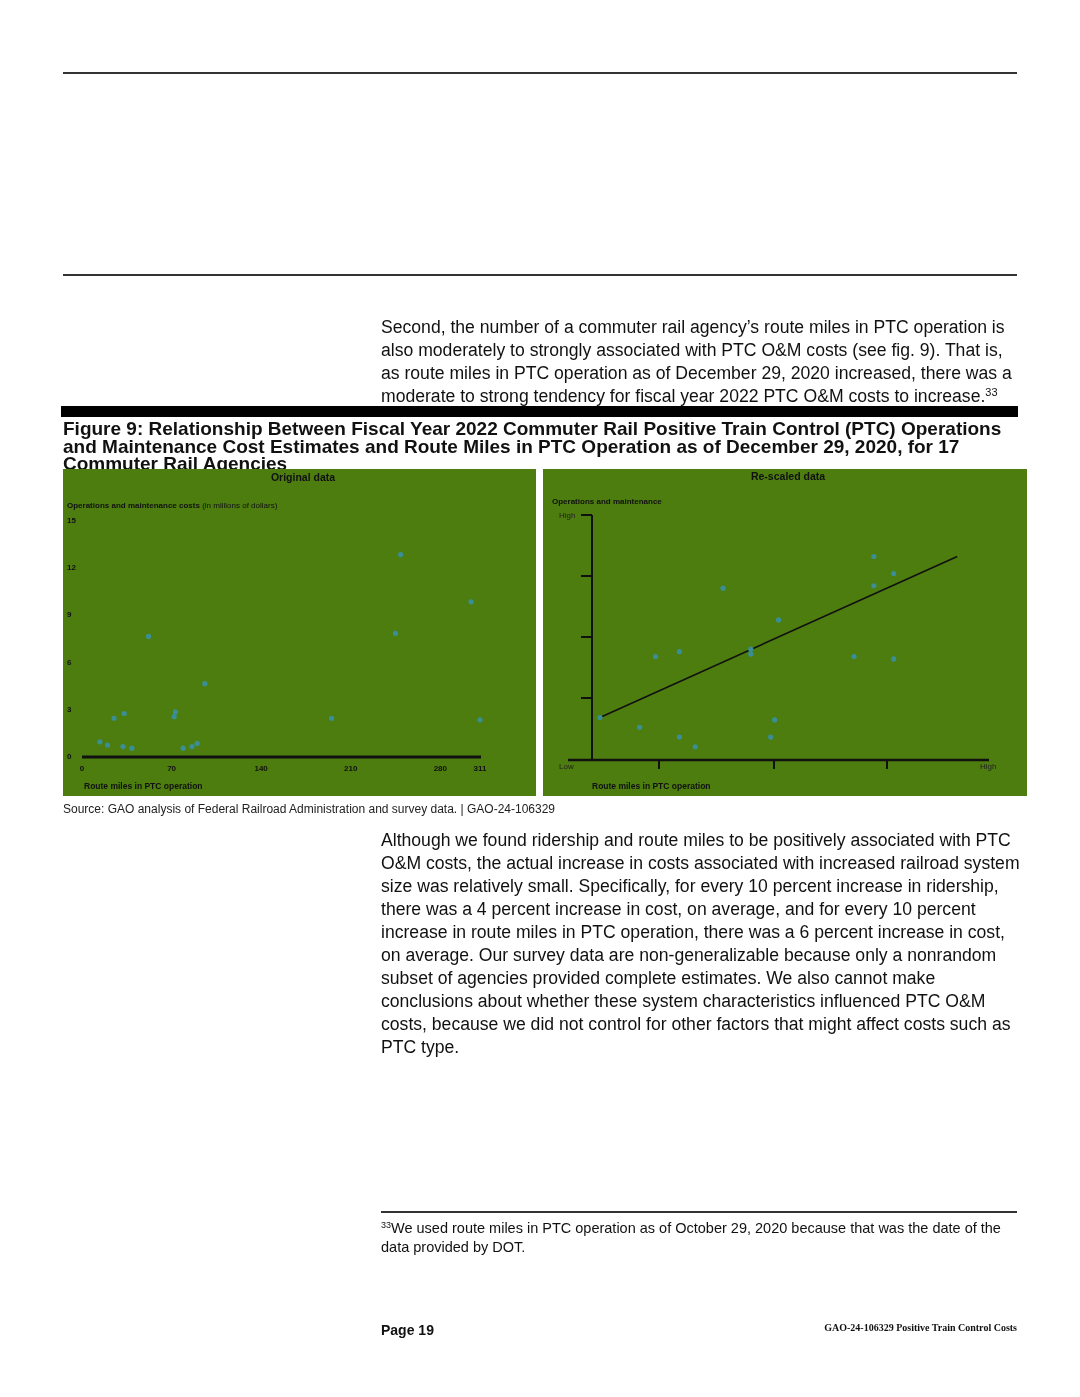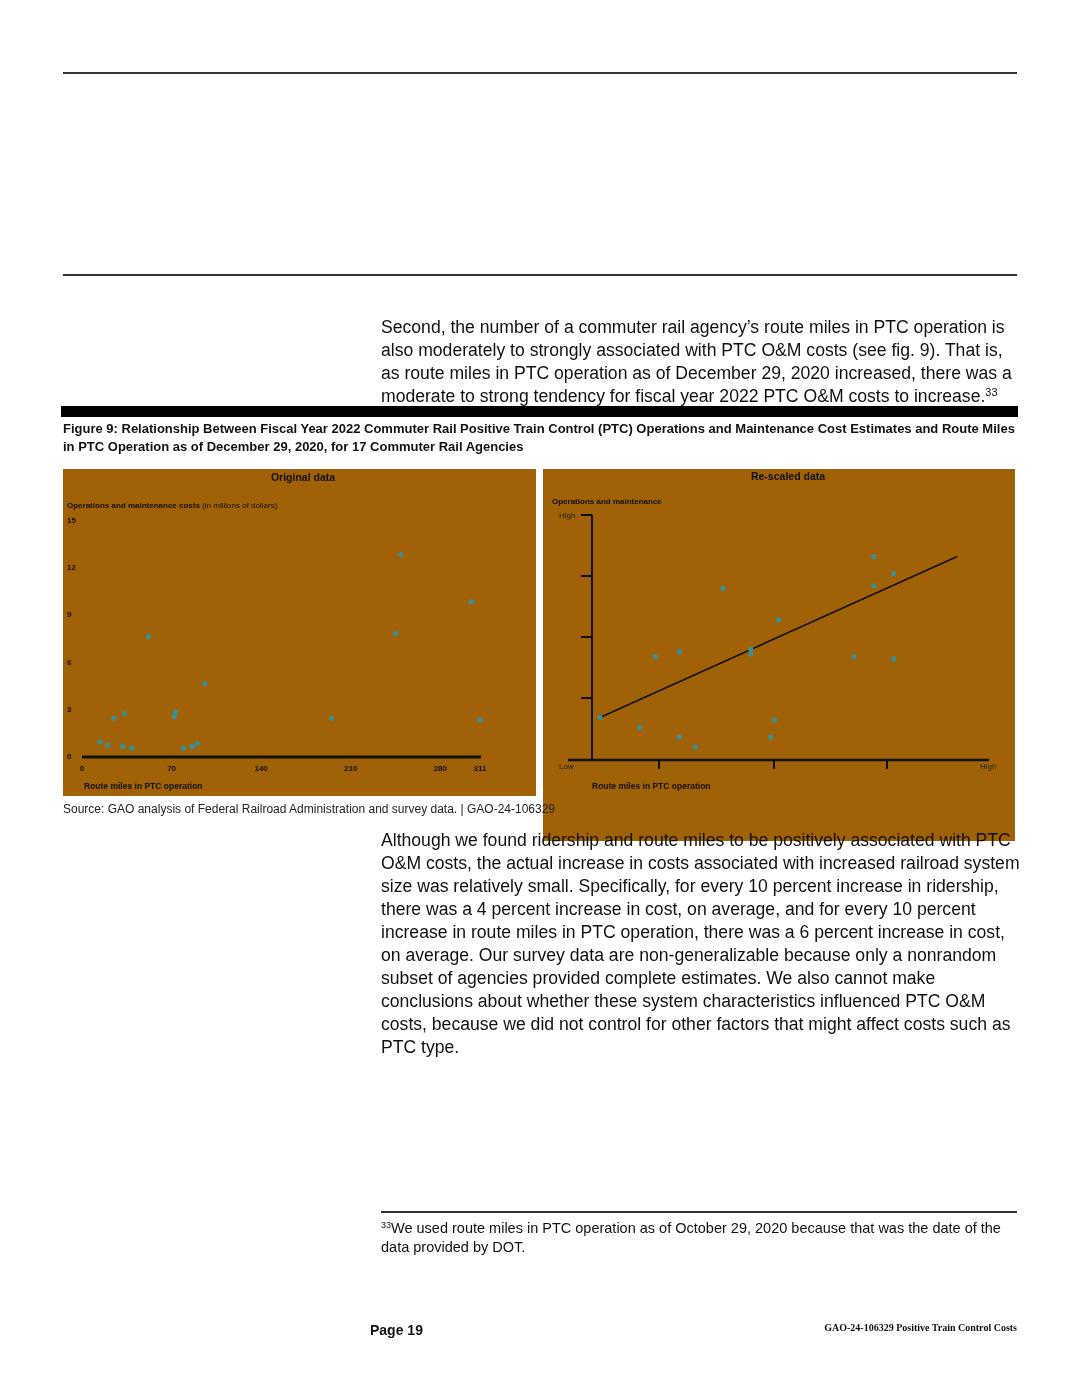--- a/index.html
+++ b/index.html
@@ -1,28 +1,28 @@
 <!DOCTYPE html>
 <html><head>
 <meta charset="utf-8">
 <style>
   html, body { margin:0; padding:0; background:#fff; }
   body { width:1080px; height:1397px; position:relative; font-family:"Liberation Sans", sans-serif; color:#111; overflow:hidden; }
   .rule { position:absolute; left:63px; width:954px; height:2px; background:#333; }
   .body-text { position:absolute; left:381px; width:640px; font-size:17.6px; line-height:23px; color:#111; }
   .body-text sup { font-size:11px; vertical-align:6px; line-height:0; }
   .fig-bar { position:absolute; left:61px; top:406px; width:957px; height:11px; background:#000; }
-  .fig-title { position:absolute; left:63px; top:420px; width:960px; font-size:13px; line-height:17.5px; font-weight:bold; }
-  .panel { position:absolute; background:#a16207; }
+  .fig-title { position:absolute; left:63px; top:420px; width:960px; font-size:19px; line-height:17.5px; font-weight:bold; }
+  .panel { position:absolute; background:#4d7c0f; }
   .panel svg { position:absolute; left:0; top:0; }
   .source { position:absolute; left:63px; top:802px; font-size:12px; color:#222; }
   .fn-rule { position:absolute; left:381px; top:1211px; width:636px; height:2px; background:#333; }
   .footnote { position:absolute; left:381px; top:1219px; width:640px; font-size:14.5px; line-height:19px; }
   .footnote sup { font-size:9px; vertical-align:5px; line-height:0; }
-  .footer-left { position:absolute; left:370px; top:1322px; font-size:14px; font-weight:bold;text-align:center; }
+  .footer-left { position:absolute; left:381px; top:1322px; font-size:14px; font-weight:bold;text-align:center; }
   .footer-right { position:absolute; right:63px; top:1322px; font-size:10px; font-weight:bold;font-family:Liberation Serif, serif; }
 </style>
 </head>
 <body>
 
 <div class="rule" style="top:72px;"></div>
 <div class="rule" style="top:274px;"></div>
 
 <div class="body-text" style="top:283px;margin-top:33px;">
   <span>Second, the number of a commuter rail agency’s route miles in PTC operation is also moderately to strongly associated with PTC O&amp;M costs (see fig. 9). That is, as route miles in PTC operation as of December 29, 2020 increased, there was a moderate to strong tendency for fiscal year 2022 PTC O&amp;M costs to increase.</span><sup>33</sup>
@@ -69,21 +69,21 @@
         <circle cx="141.85530546623795" cy="214.62666666666667" r="2.6" fill="#3a8f96"></circle>
         <circle cx="268.5498392282958" cy="249.24" r="2.6" fill="#3a8f96"></circle>
         <circle cx="332.5369774919614" cy="164.28" r="2.6" fill="#3a8f96"></circle>
         <circle cx="337.65594855305466" cy="85.61333333333332" r="2.6" fill="#3a8f96"></circle>
         <circle cx="408.04180064308684" cy="132.8133333333333" r="2.6" fill="#3a8f96"></circle>
         <circle cx="417" cy="250.81333333333333" r="2.6" fill="#3a8f96"></circle>
       </g>
   </svg>
 </div>
 
-<div class="panel" style="left:543px; top:469px; width:472px; height:372px;">
+<div class="panel" style="left:543px; top:469px; width:472px; height:327px;padding-left:12px;">
   <svg id="chart-right" width="472" height="327">
     <text x="245" y="11" text-anchor="middle" font-family="Liberation Sans, sans-serif" font-size="10.5" font-weight="bold" fill="#111">Re-scaled data</text>
     <text x="9" y="35" font-family="Liberation Sans, sans-serif" font-size="8" font-weight="bold" fill="#111">Operations and maintenance</text>
     <text x="16" y="49" font-family="Liberation Sans, sans-serif" font-size="8" fill="#222">High</text>
     <line x1="49" y1="46" x2="49" y2="290" stroke="#111" stroke-width="2"></line>
     <line x1="38" y1="46" x2="49" y2="46" stroke="#111" stroke-width="2"></line>
     <line x1="38" y1="107" x2="49" y2="107" stroke="#111" stroke-width="2"></line>
     <line x1="38" y1="168" x2="49" y2="168" stroke="#111" stroke-width="2"></line>
     <line x1="38" y1="229" x2="49" y2="229" stroke="#111" stroke-width="2"></line>
     <line x1="25" y1="291" x2="446" y2="291" stroke="#111" stroke-width="2.5"></line>

